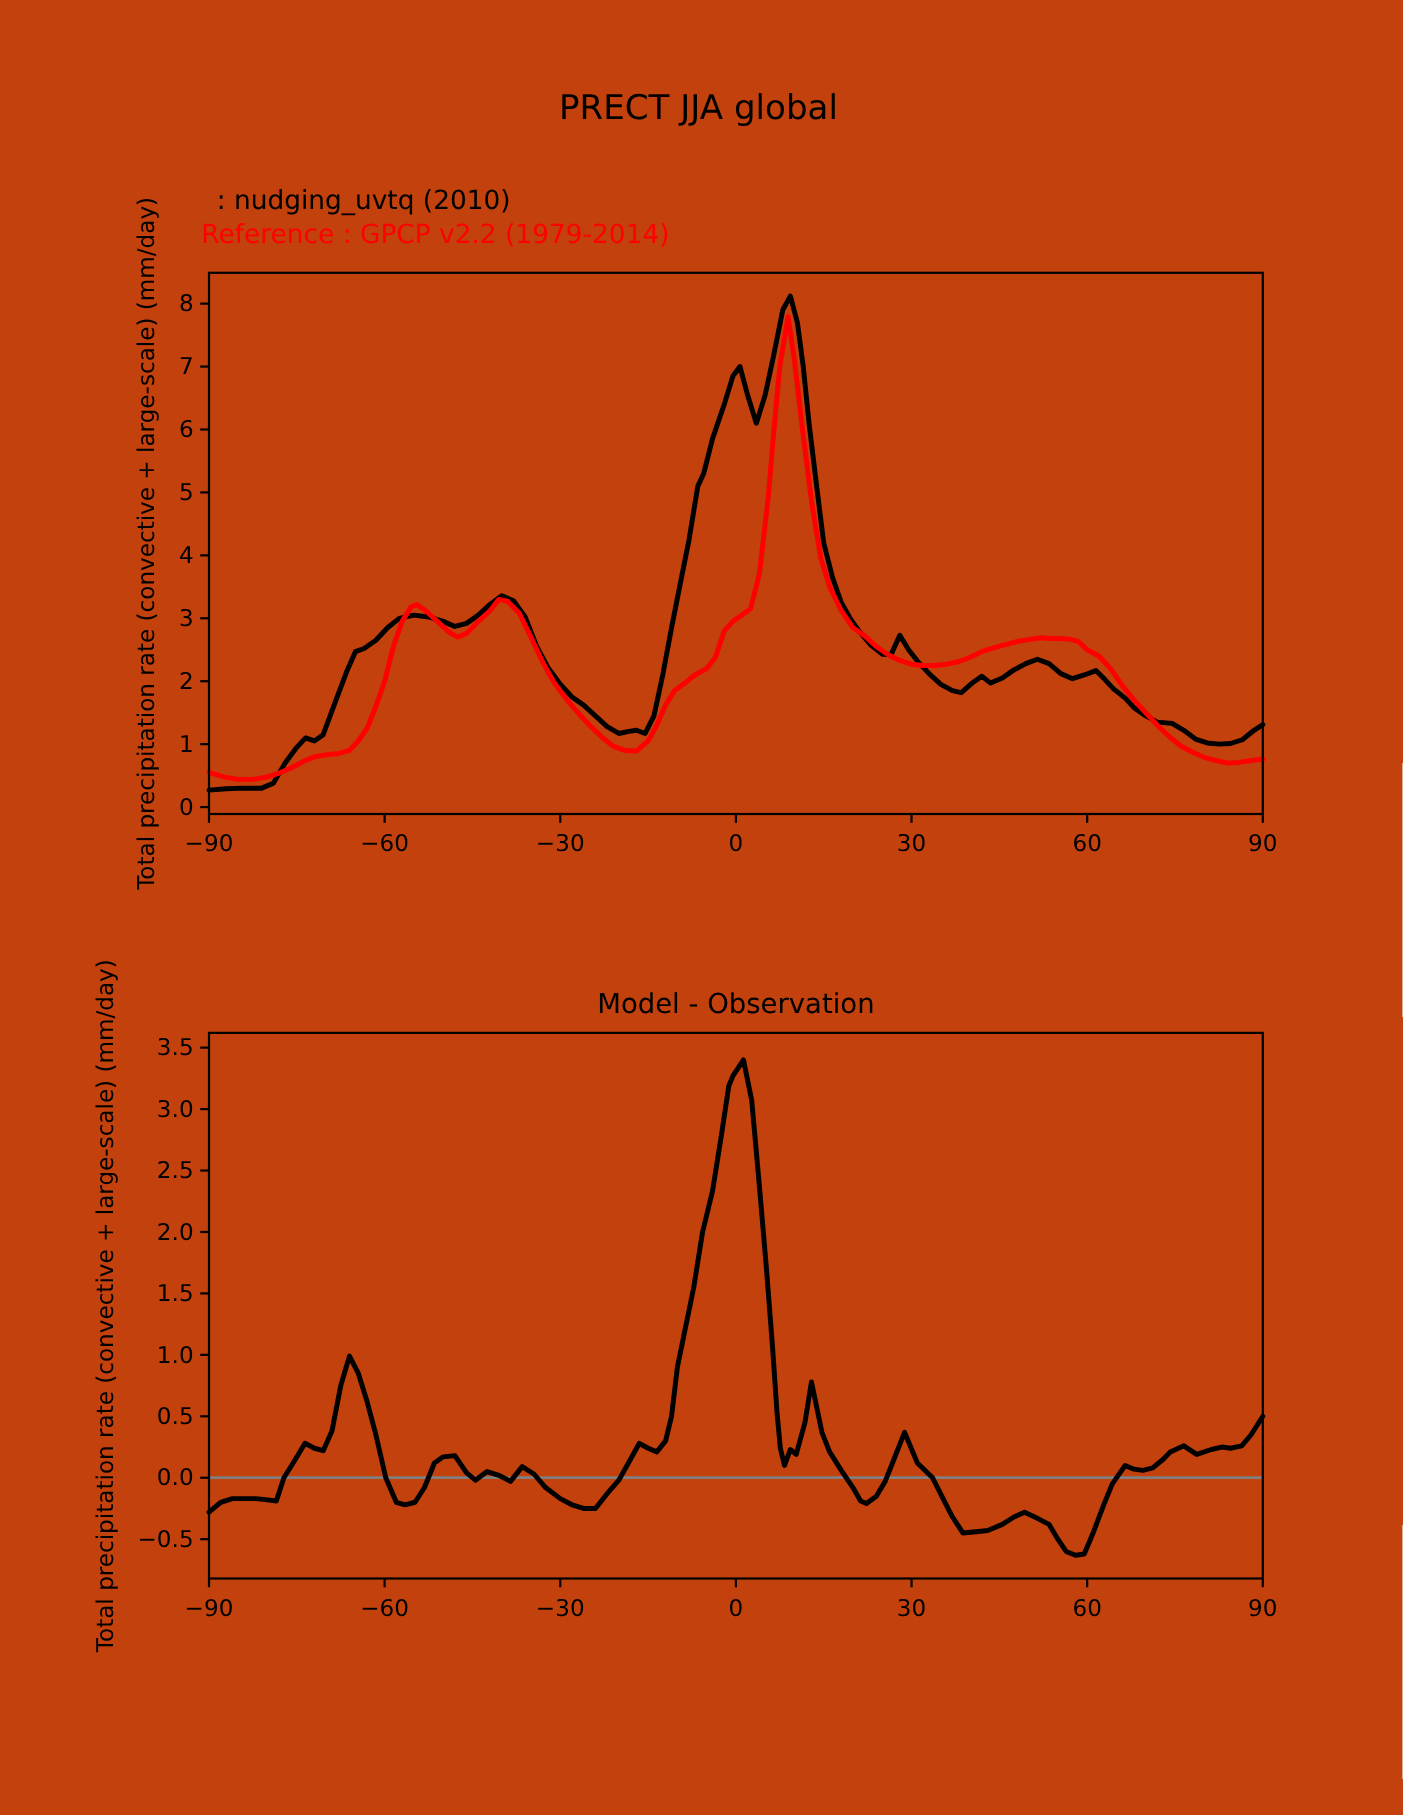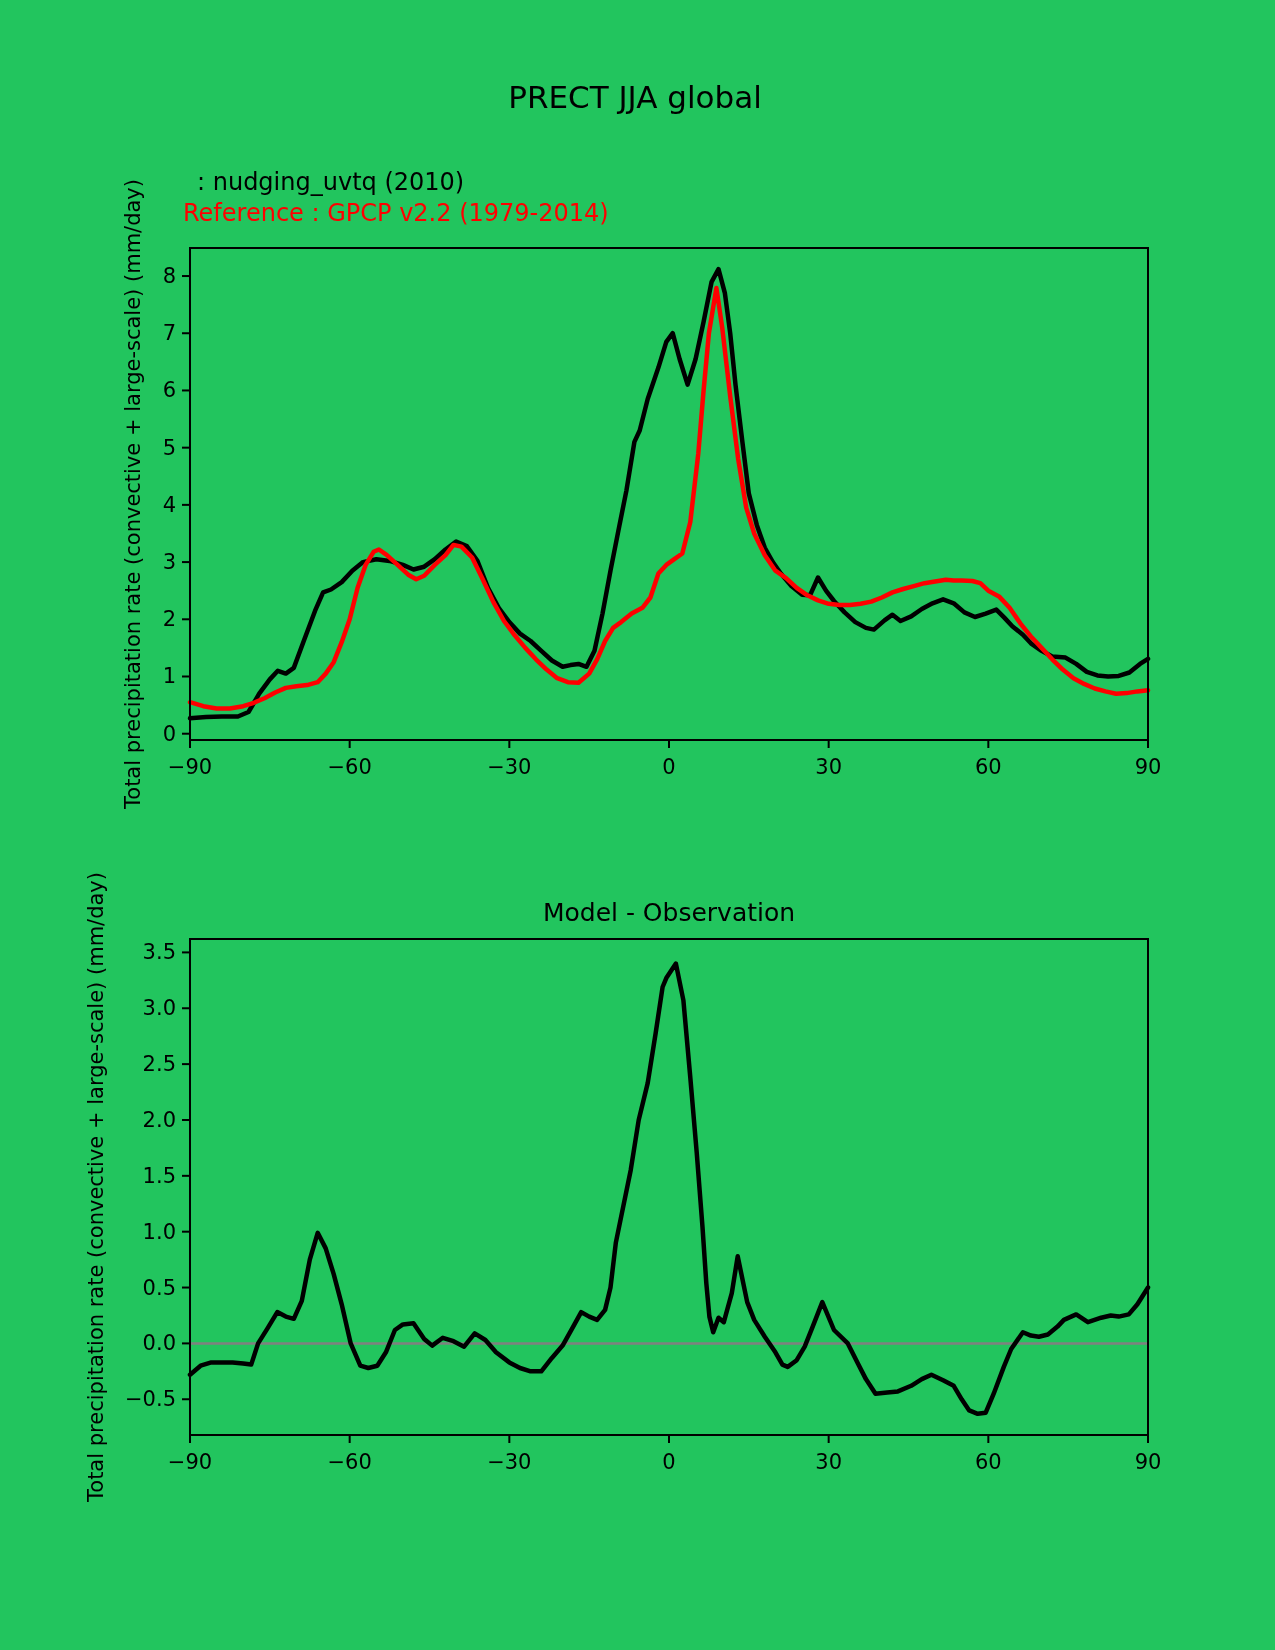--- a/index.html
+++ b/index.html
@@ -1,16 +1,16 @@
 <!DOCTYPE html>
 <html><head>
 <meta charset="utf-8">
 <style>
   html,body{margin:0;padding:0;background:#ffffff;}
-  .page{position:relative;width:1275px;height:1650px;background:#22c55e;
+  .page{position:relative;width:1275px;height:1650px;background:#c2410c;
         font-family:"DejaVu Sans","Liberation Sans",sans-serif;overflow:hidden;}
   svg{position:absolute;left:0;top:0;}
   text{fill:#000000;}
   .fig-title{font-size:31px;text-anchor:middle;}
   .legend-line{font-size:24px;text-anchor:start;}
   .axes-title{font-size:25px;text-anchor:middle;}
   .ylabel{font-size:21px;text-anchor:middle;}
   .tick-label{font-size:21px;}
 </style>
 </head>

